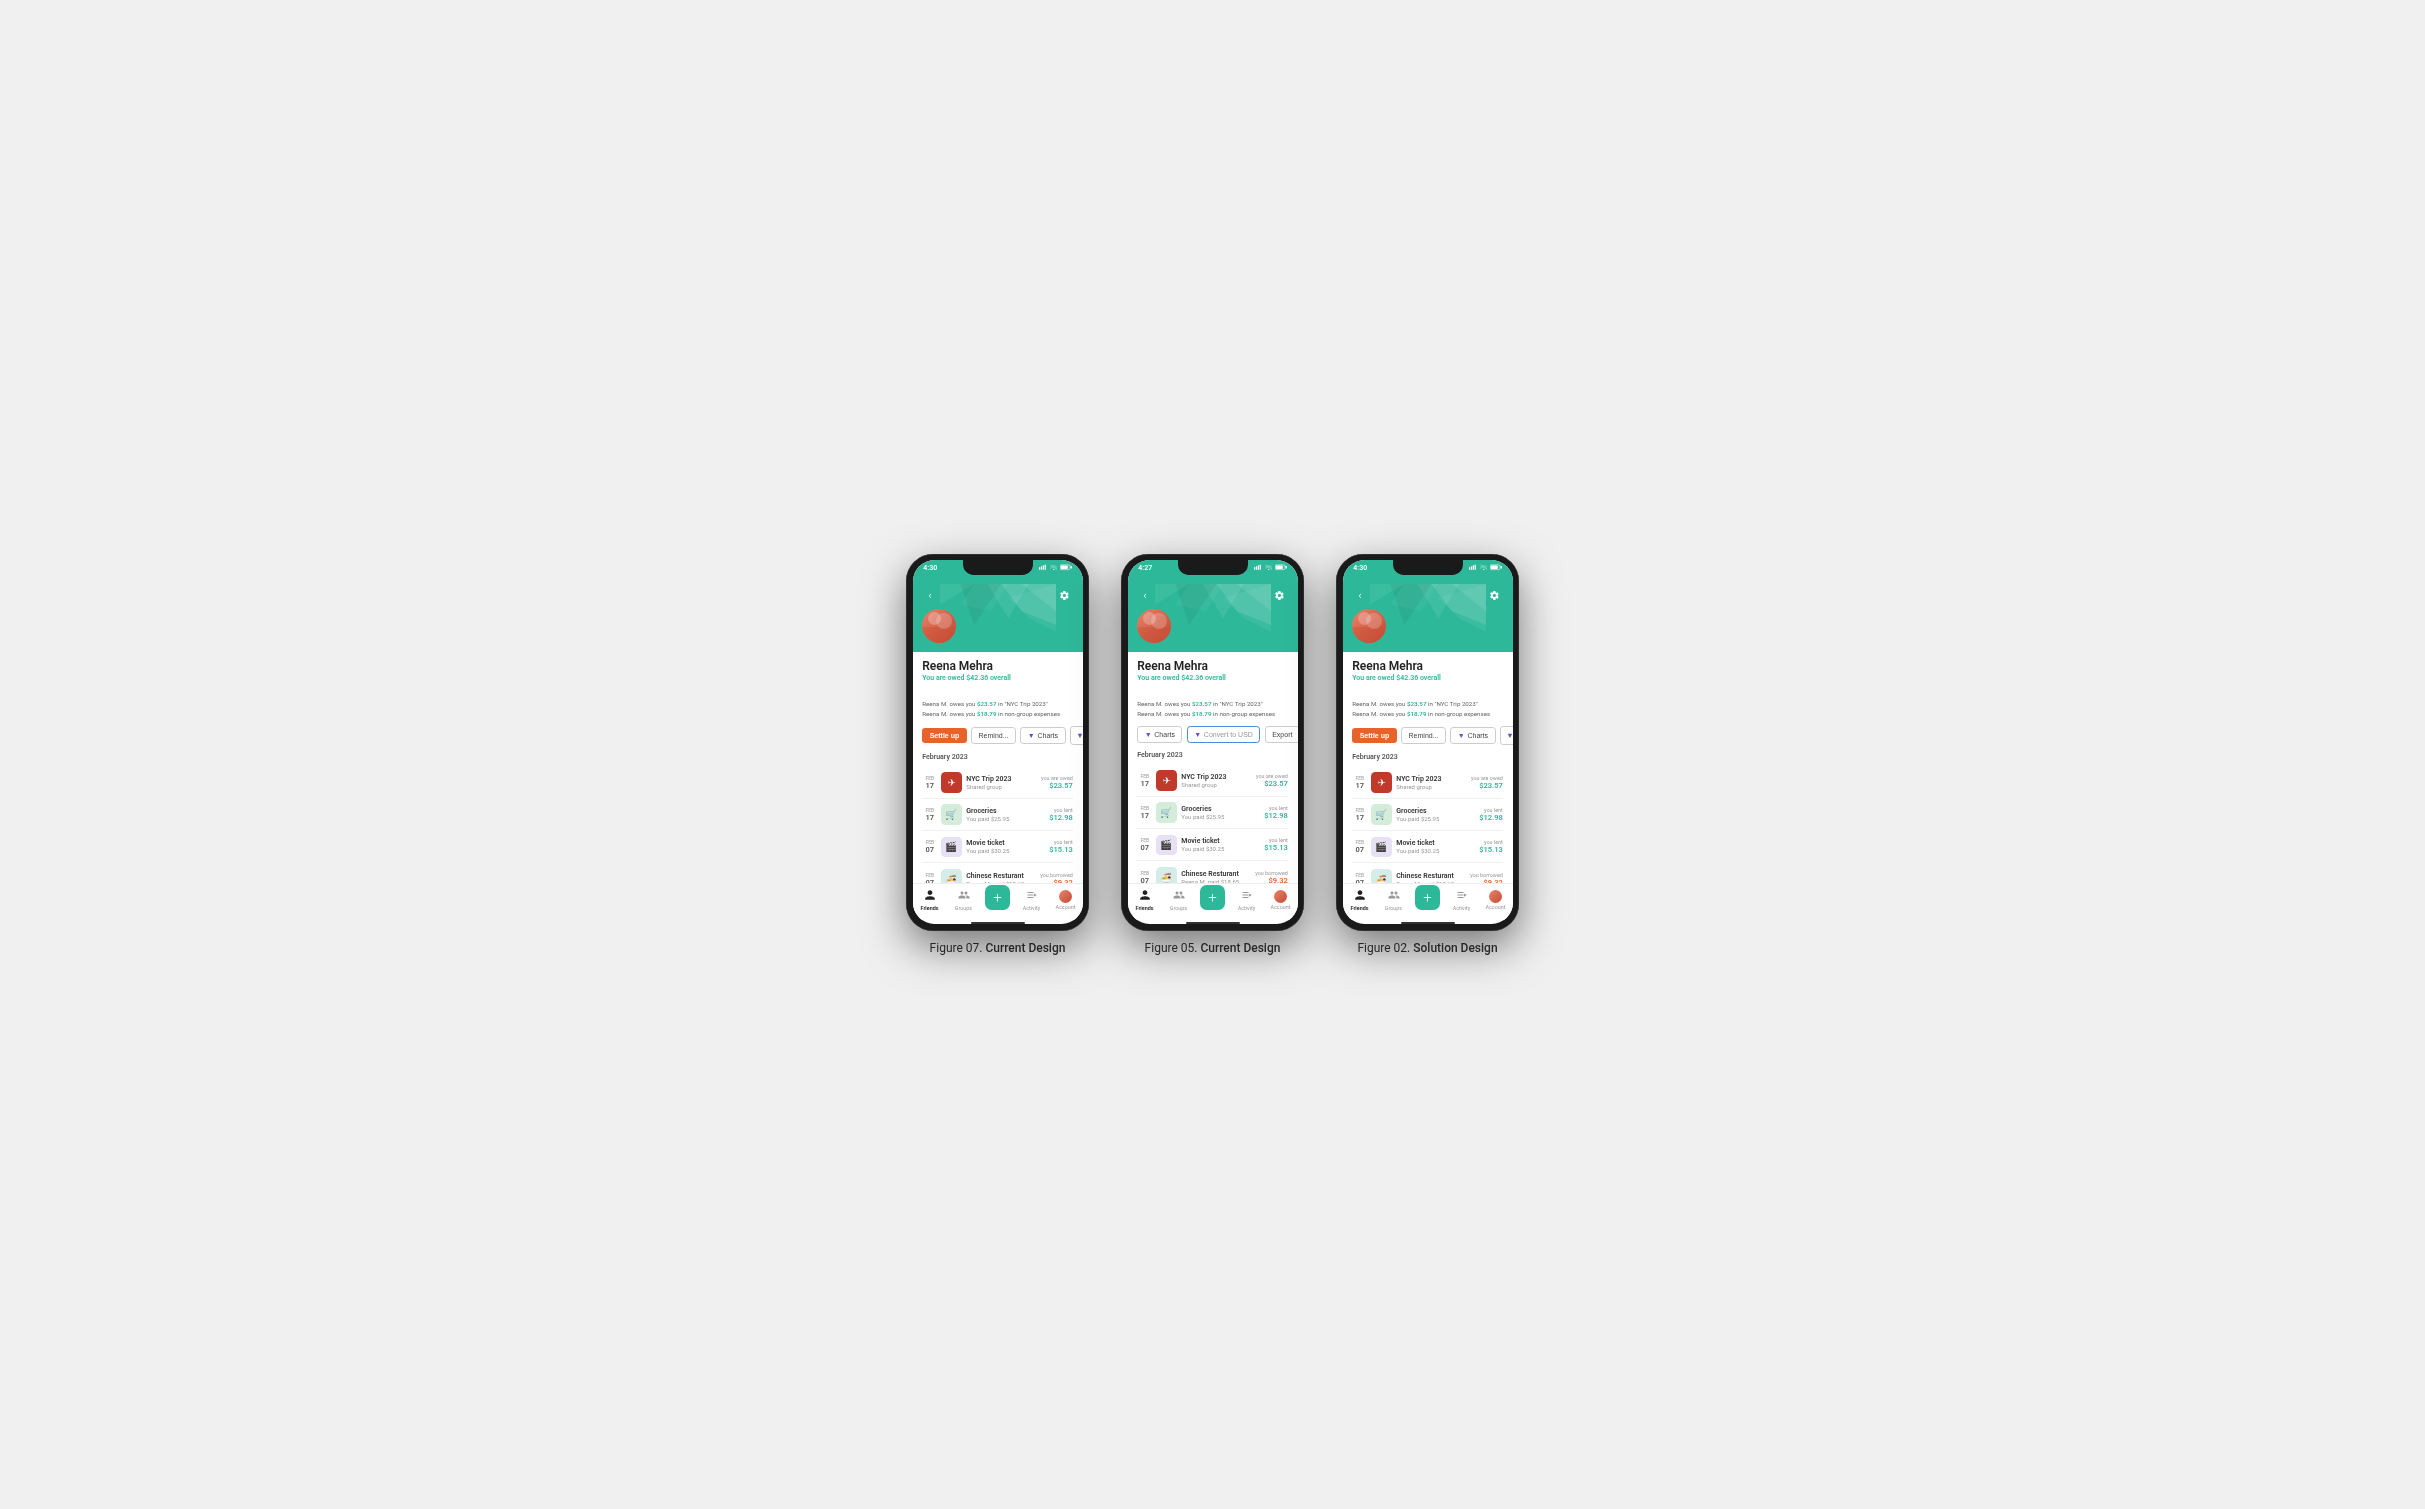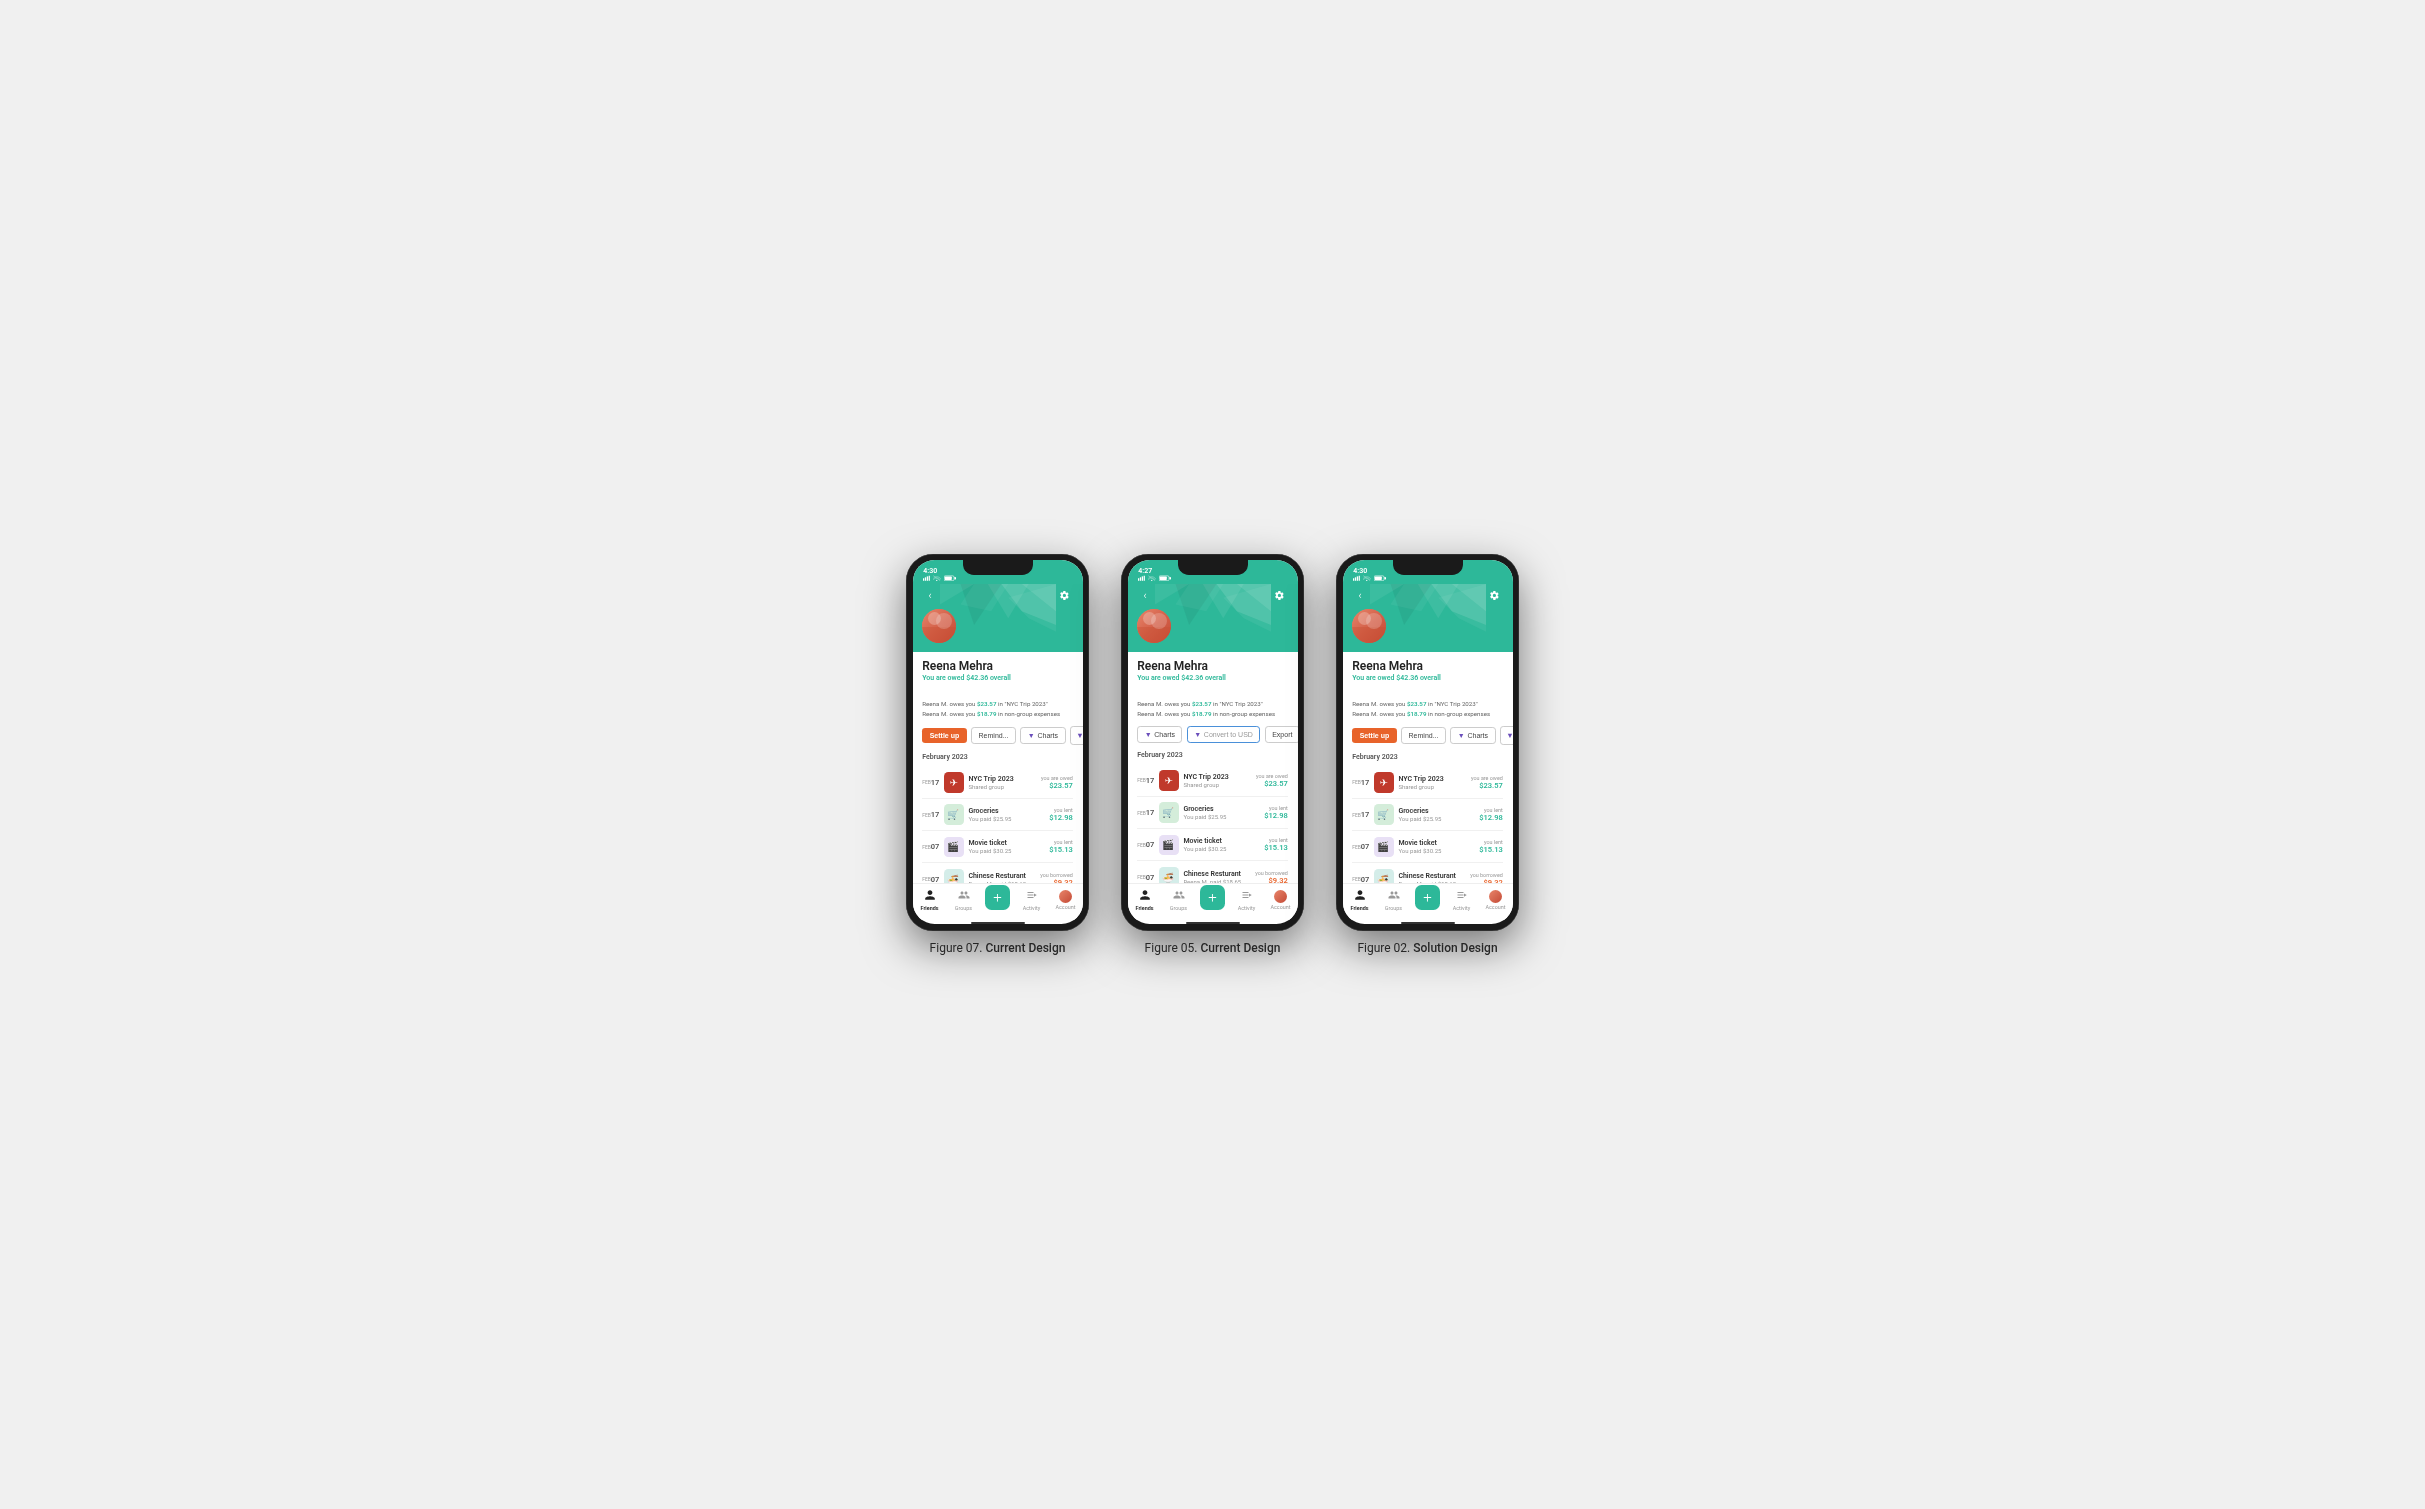--- a/index.html
+++ b/index.html
@@ -74,25 +74,24 @@
       border-radius: 0 0 10.8px 10.8px;
       z-index: 10;
     }
 
     
     .status-bar {
       height: 24px;
       background: transparent;
       display: flex;
       align-items: flex-start;
-      justify-content: center;
+      justify-content: space-between;
       padding: 4.3px 10.8px 0;
       position: relative;
       z-index: 5;
-      flex-direction: column;
     }
 
     .status-time {
       font-size: 7px;
       font-weight: 600;
       color: #fff;
     }
 
     .status-icons {
       display: flex;
@@ -289,21 +288,21 @@
     .expense-item {
       display: flex;
       align-items: center;
       padding: 5.4px 0;
       border-bottom: 0.5px solid #f0f0f0;
       gap: 4.3px;
     }
 
     .expense-date {
       display: flex;
-      flex-direction: row;
+      flex-direction: column;
       align-items: center;
       min-width: 15px;
       color: #888;
     }
 
     .expense-date .month {
       font-size: 4.9px;
       text-transform: uppercase;
     }
 

